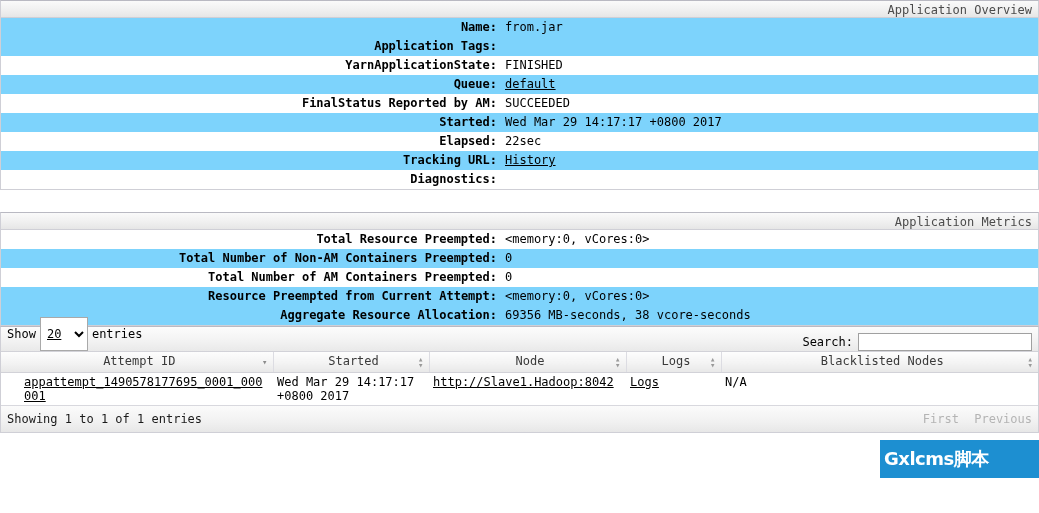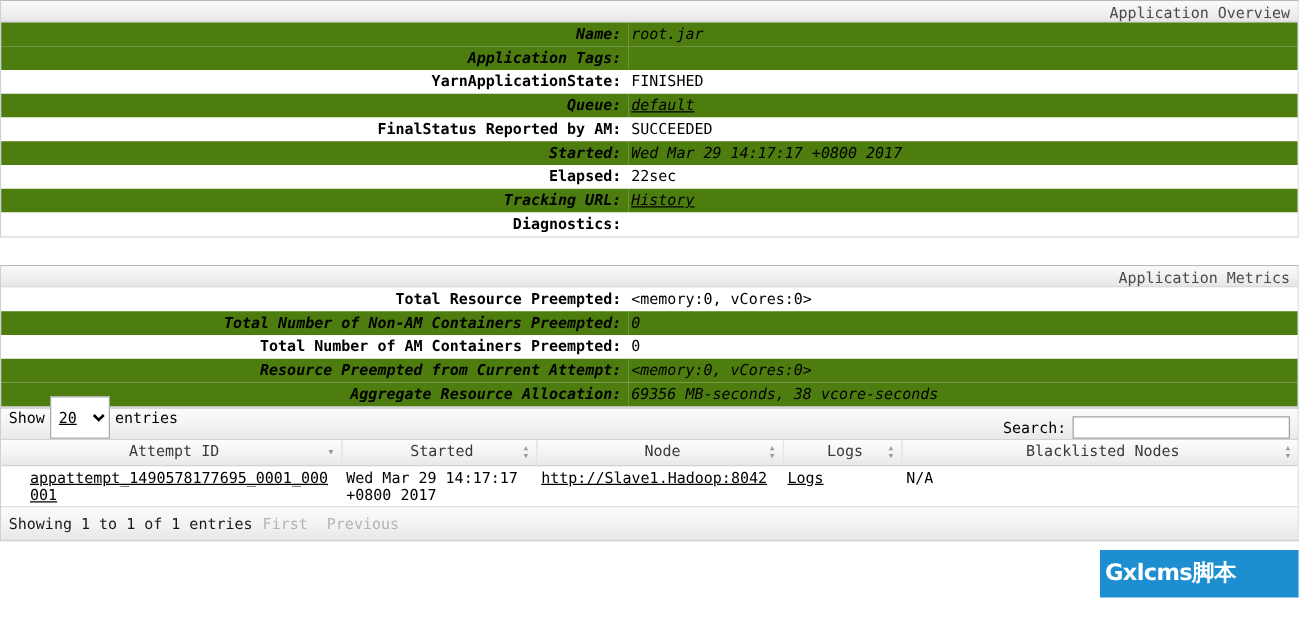--- a/index.html
+++ b/index.html
@@ -35,21 +35,21 @@
     height: 17px;
     box-sizing: border-box;
     line-height: 14px;
   }
   .info-table {
     width: 100%;
     border-collapse: collapse;
     table-layout: fixed;
   }
   .info-table tr.odd  { background: #ffffff; }
-  .info-table tr.even { background: #4d7c0f; font-style: italic; }
+  .info-table tr.even { background: #7dd3fc; }
   .info-table td {
     padding: 1px 0 2px 0;
     font-size: 12px;
     line-height: 16px;
     vertical-align: top;
     height: 16px;
   }
   .info-label {
     width: 496px;
     text-align: right;
@@ -158,21 +158,21 @@
     line-height: 14px;
     word-wrap: break-word;
   }
   table.dt tbody td.c-attempt { padding-left: 23px; }
 
   .dt-bottom {
     background: linear-gradient(to bottom, #fbfbfb 0%, #f1f1f1 60%, #e7e7e7 100%);
     height: 26px;
     display: flex;
     align-items: center;
-    justify-content: flex-start;
+    justify-content: space-between;
     padding: 0 6px;
     box-sizing: border-box;
     font-size: 12px;
   }
   .dt-info { color: #1a1a1a; }
   .dt-paging { color: #b4b4b4; white-space: nowrap; }
   .dt-paging span { margin-left: 8px; }
 
   
   .watermark {
@@ -196,21 +196,21 @@
 </style>
 </head>
 <body>
 
 <div class="panel">
   <div class="panel-caption">Application Overview</div>
   <table class="info-table">
     <tbody>
       <tr class="even">
         <td class="info-label">Name:</td>
-        <td class="info-value">root.jar</td>
+        <td class="info-value">from.jar</td>
       </tr>
       <tr class="even">
         <td class="info-label">Application Tags:</td>
         <td class="info-value"></td>
       </tr>
       <tr class="odd">
         <td class="info-label">YarnApplicationState:</td>
         <td class="info-value">FINISHED</td>
       </tr>
       <tr class="even">

